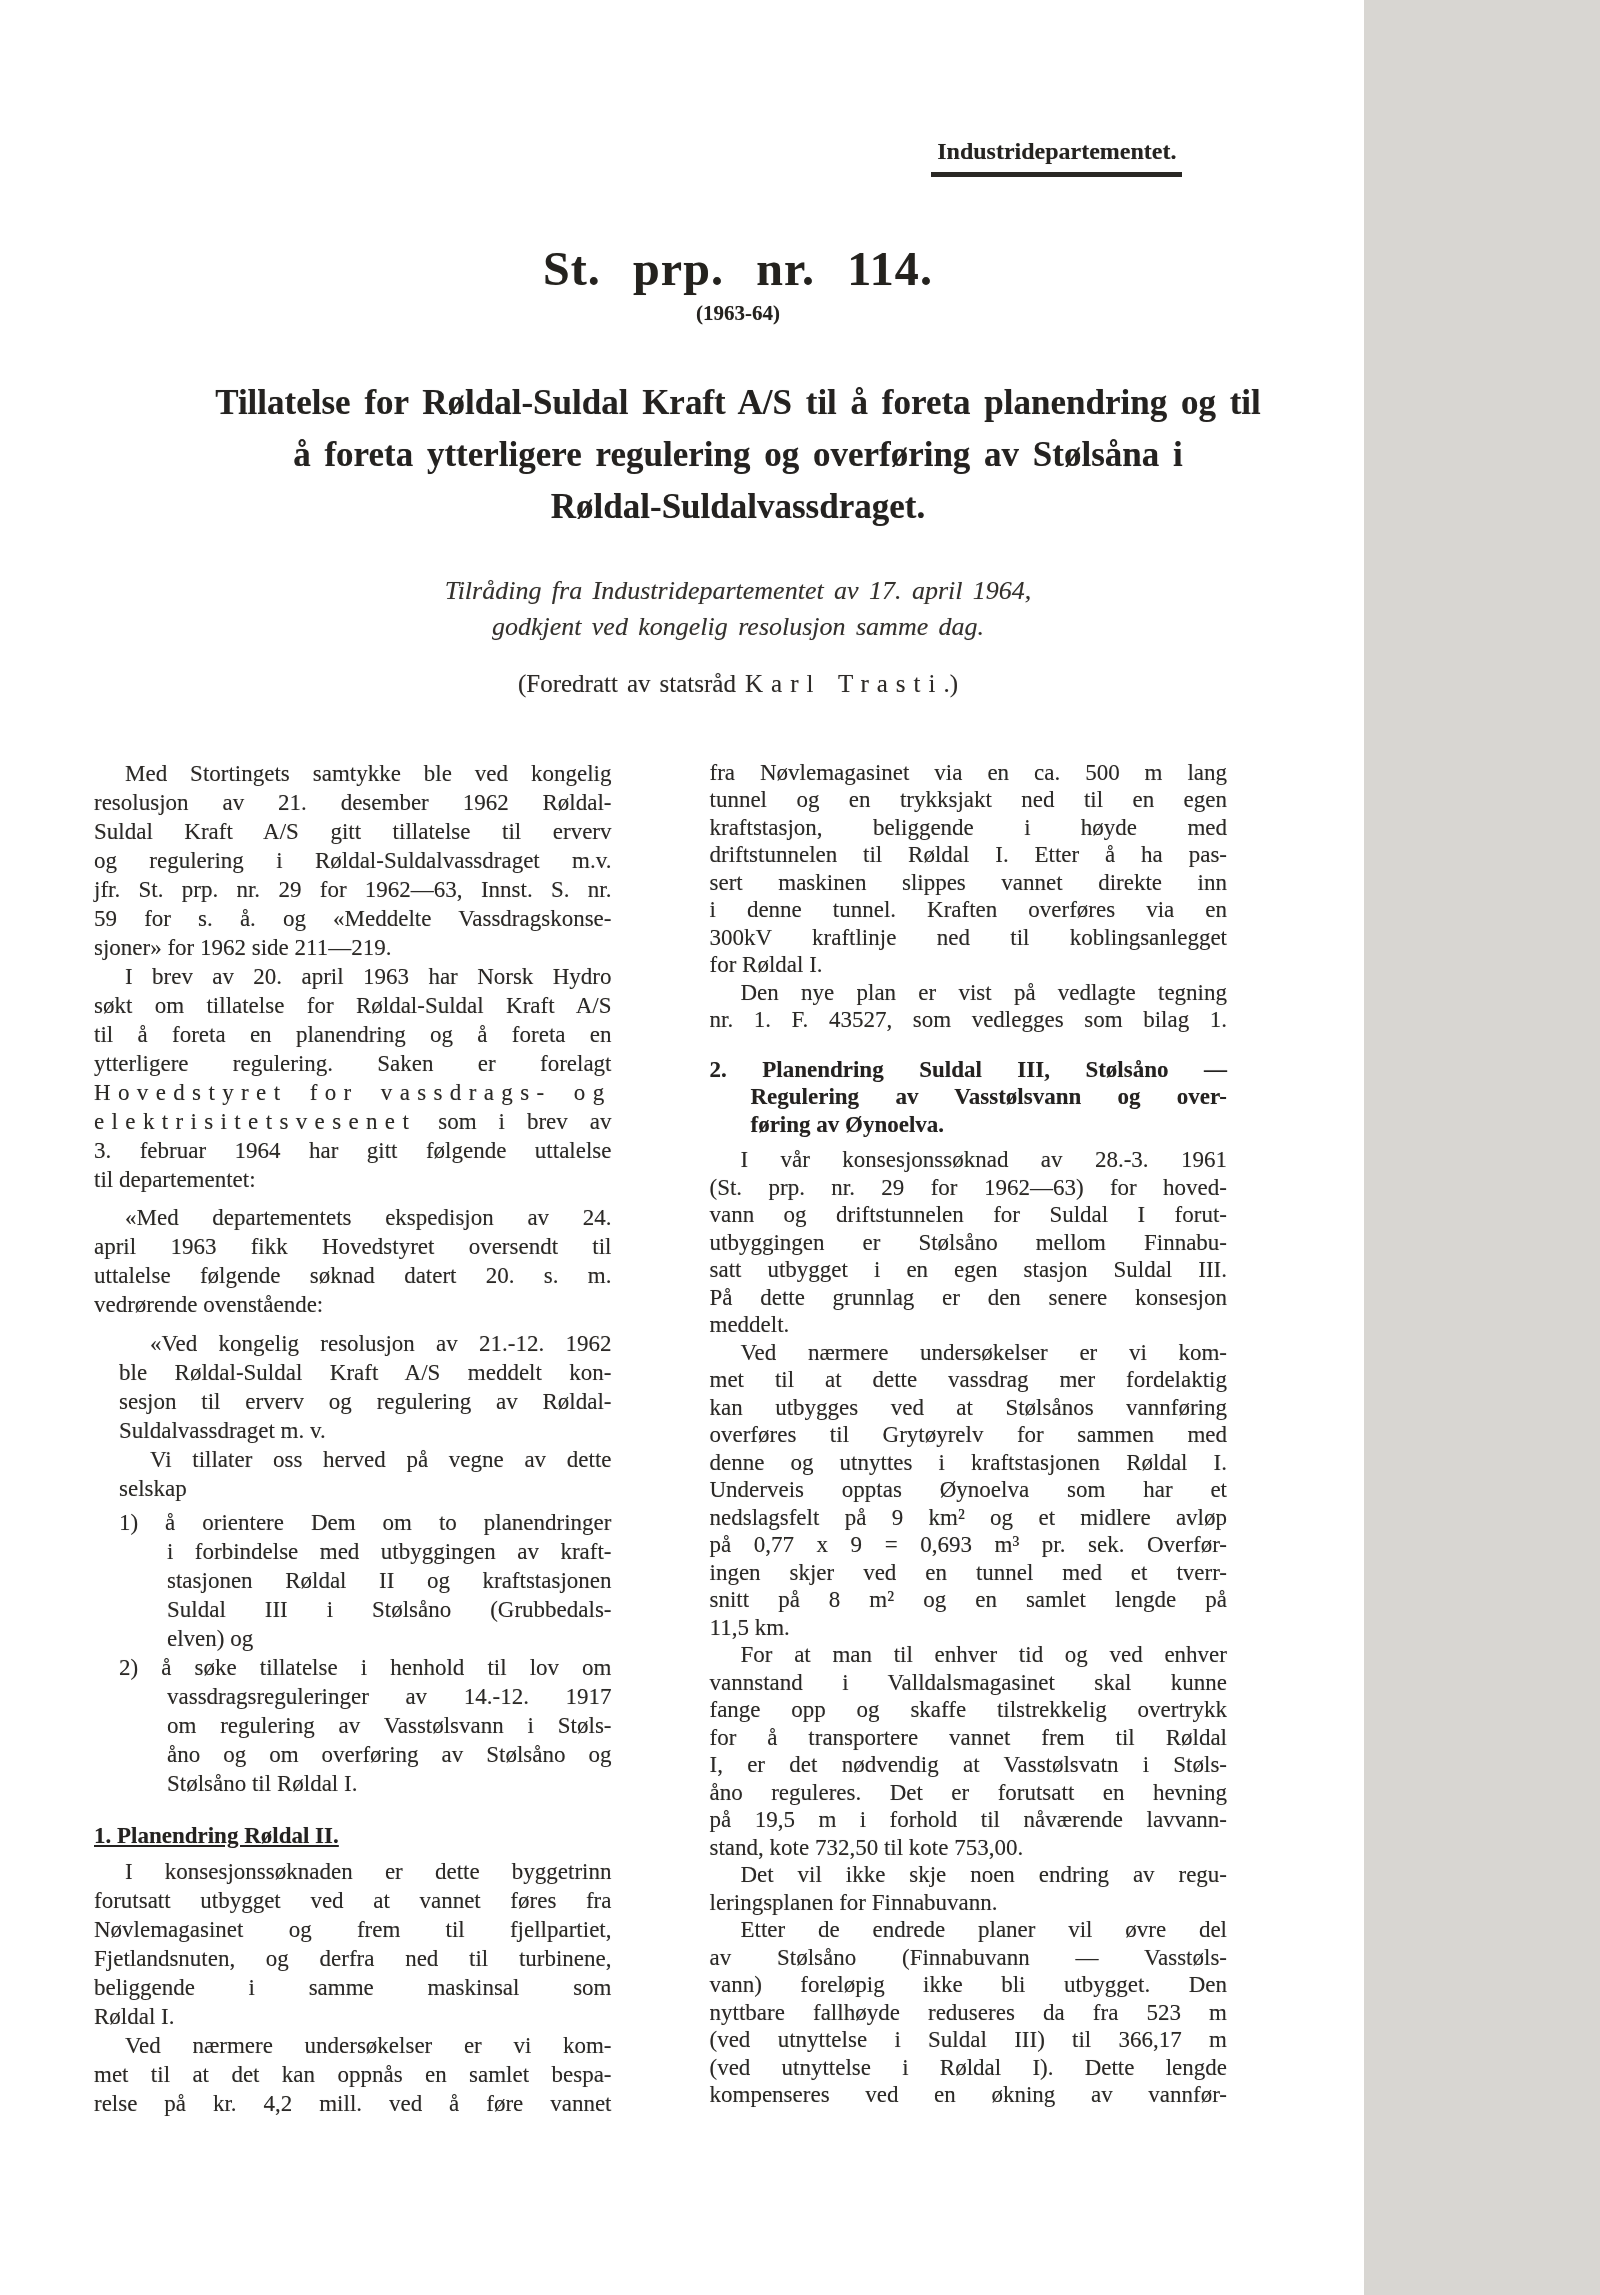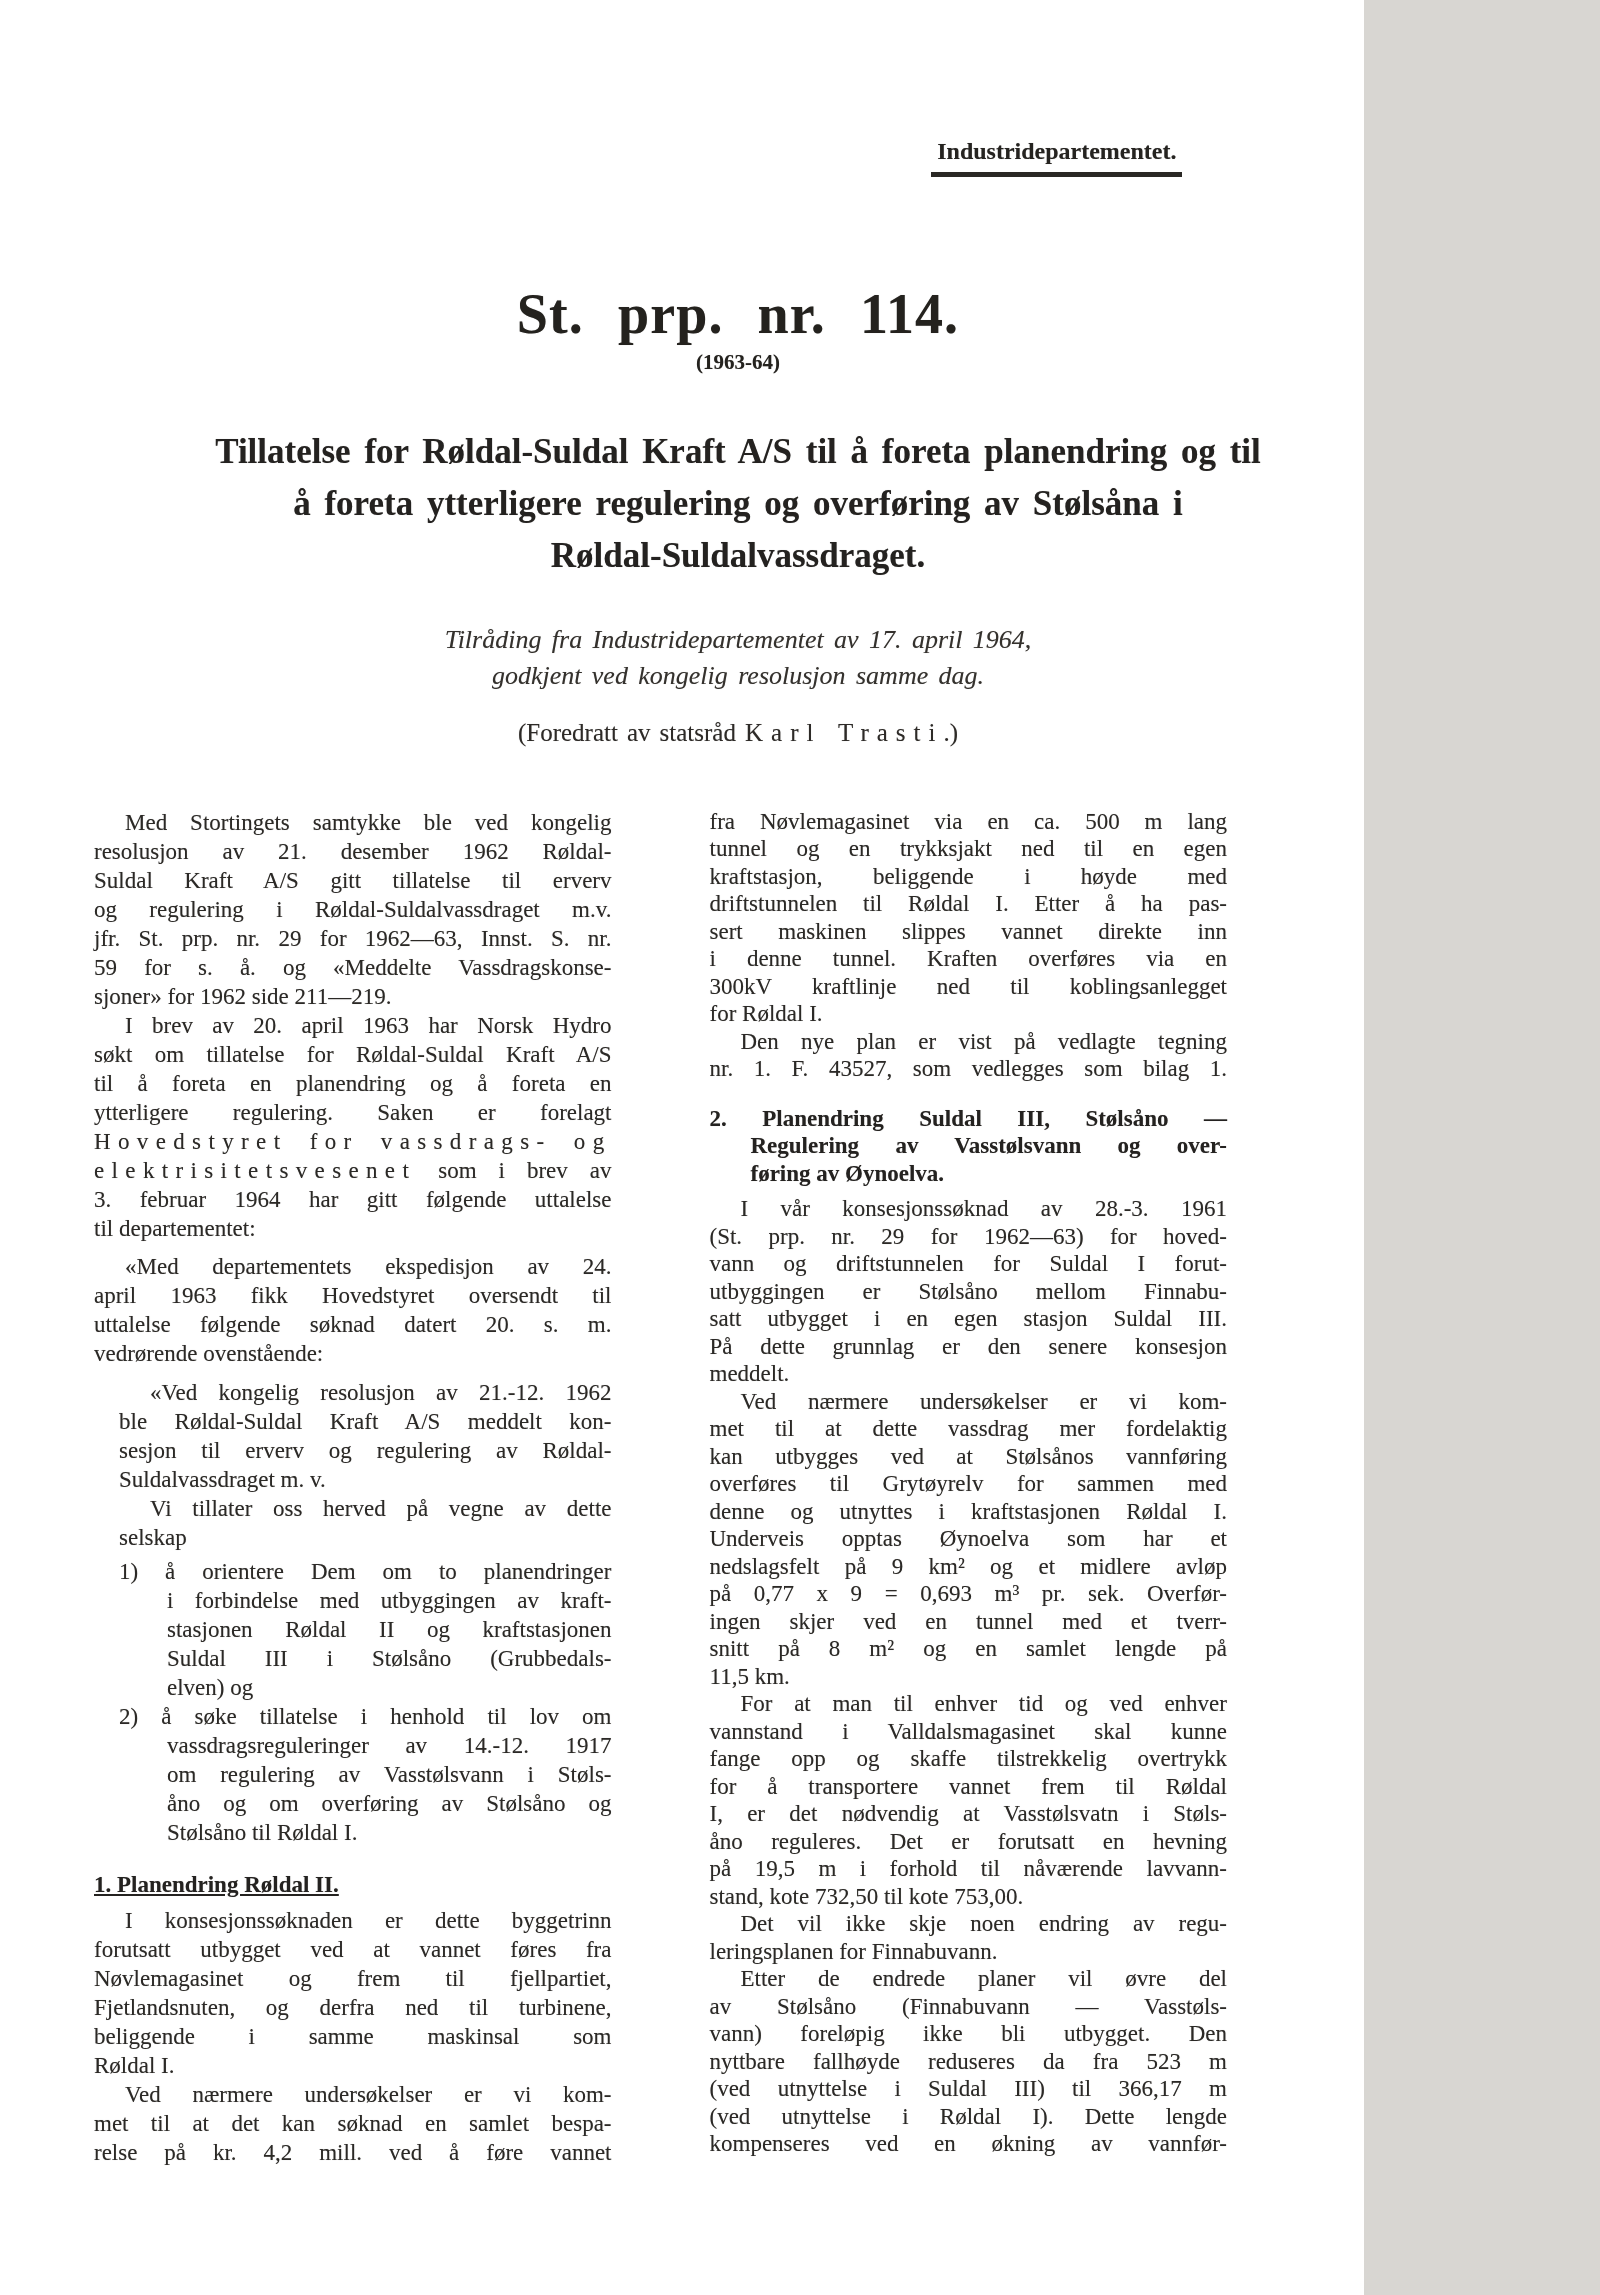--- a/index.html
+++ b/index.html
@@ -11,21 +11,21 @@
     color:#2b2926;
     overflow:hidden;
     text-shadow:0 0 0.7px rgba(43,40,36,.35);
   }
   .header-row{padding-top:138px;text-align:right;padding-right:182px;}
   .dept{
     display:inline-block;font-weight:700;font-size:24px;line-height:1.15;
     border-bottom:5px solid #2a2824;padding:0 5.5px 6.6px 6.6px;color:#252320;
   }
   .front{margin-left:94px;width:1288px;text-align:center;}
-  .doc-title{margin-top:109px;font-size:56px;font-weight:700;line-height:1;word-spacing:19px;letter-spacing:1.1px;color:#24221e;}
+  .doc-title{margin-top:68px;font-size:48px;font-weight:700;line-height:1;word-spacing:19px;letter-spacing:1.1px;color:#24221e;}
   .session{margin-top:7.7px;font-size:21px;font-weight:700;color:#24221e;}
   .main-title{margin-top:51px;font-size:35px;font-weight:700;line-height:52px;word-spacing:5px;color:#242220;}
   .tilrading{margin-top:40px;font-style:italic;font-size:26px;line-height:36px;word-spacing:3.9px;color:#34312d;}
   .foredratt{margin-top:25px;font-size:25px;word-spacing:2.8px;color:#2d2a27;}
   .cols{display:flex;margin-top:61px;padding:0 137px 0 94px;gap:98px;align-items:flex-start;}
   .col{flex:1 1 0;font-size:23px;}
   .col-left{line-height:29px;}
   .col-right{line-height:27.5px;}
   .para{margin:0;}
   .p-ind > .line:first-child{text-indent:31px;}
@@ -124,21 +124,21 @@
         <div class="para p-ind">
           <div class="line jl">I konsesjonssøknaden er dette byggetrinn</div>
           <div class="line jl">forutsatt utbygget ved at vannet føres fra</div>
           <div class="line jl">Nøvlemagasinet og frem til fjellpartiet,</div>
           <div class="line jl">Fjetlandsnuten, og derfra ned til turbinene,</div>
           <div class="line jl">beliggende i samme maskinsal som</div>
           <div class="line">Røldal I.</div>
         </div>
         <div class="para p-ind">
           <div class="line jl">Ved nærmere undersøkelser er vi kom-</div>
-          <div class="line jl">met til at det kan søknad en samlet bespa-</div>
+          <div class="line jl">met til at det kan oppnås en samlet bespa-</div>
           <div class="line jl">relse på kr. 4,2 mill. ved å føre vannet</div>
         </div>
       </div>
     <div class="col col-right">
         <div class="para p-flush">
           <div class="line jl">fra Nøvlemagasinet via en ca. 500 m lang</div>
           <div class="line jl">tunnel og en trykksjakt ned til en egen</div>
           <div class="line jl">kraftstasjon, beliggende i høyde med</div>
           <div class="line jl">driftstunnelen til Røldal I. Etter å ha pas-</div>
           <div class="line jl">sert maskinen slippes vannet direkte inn</div>

